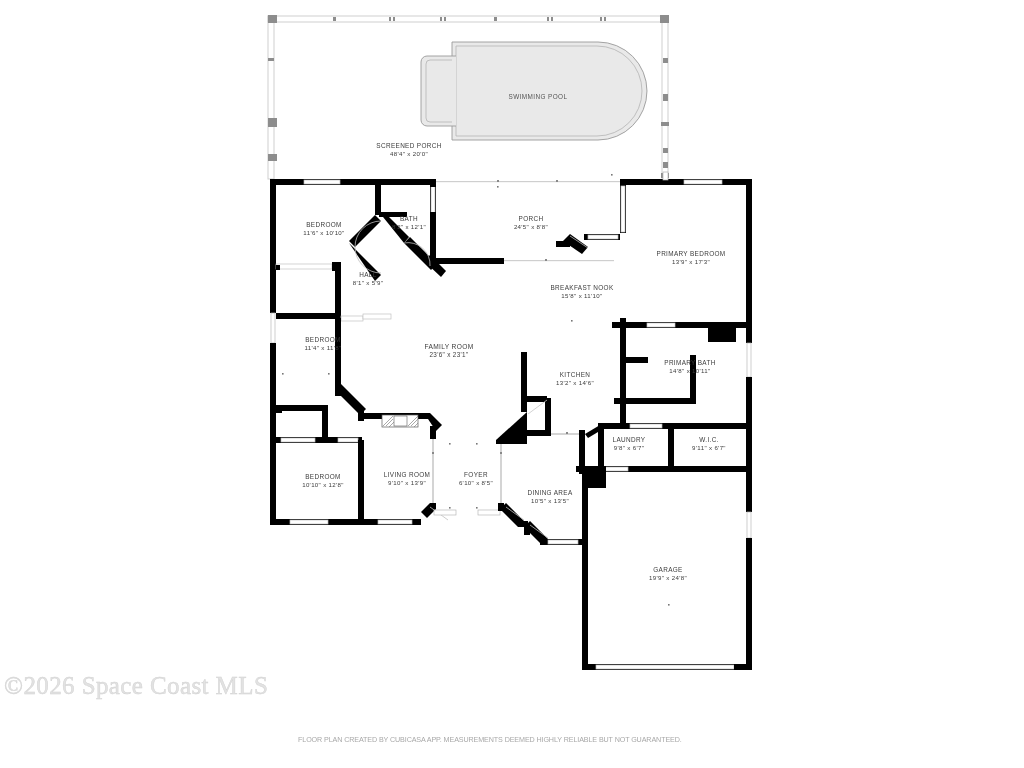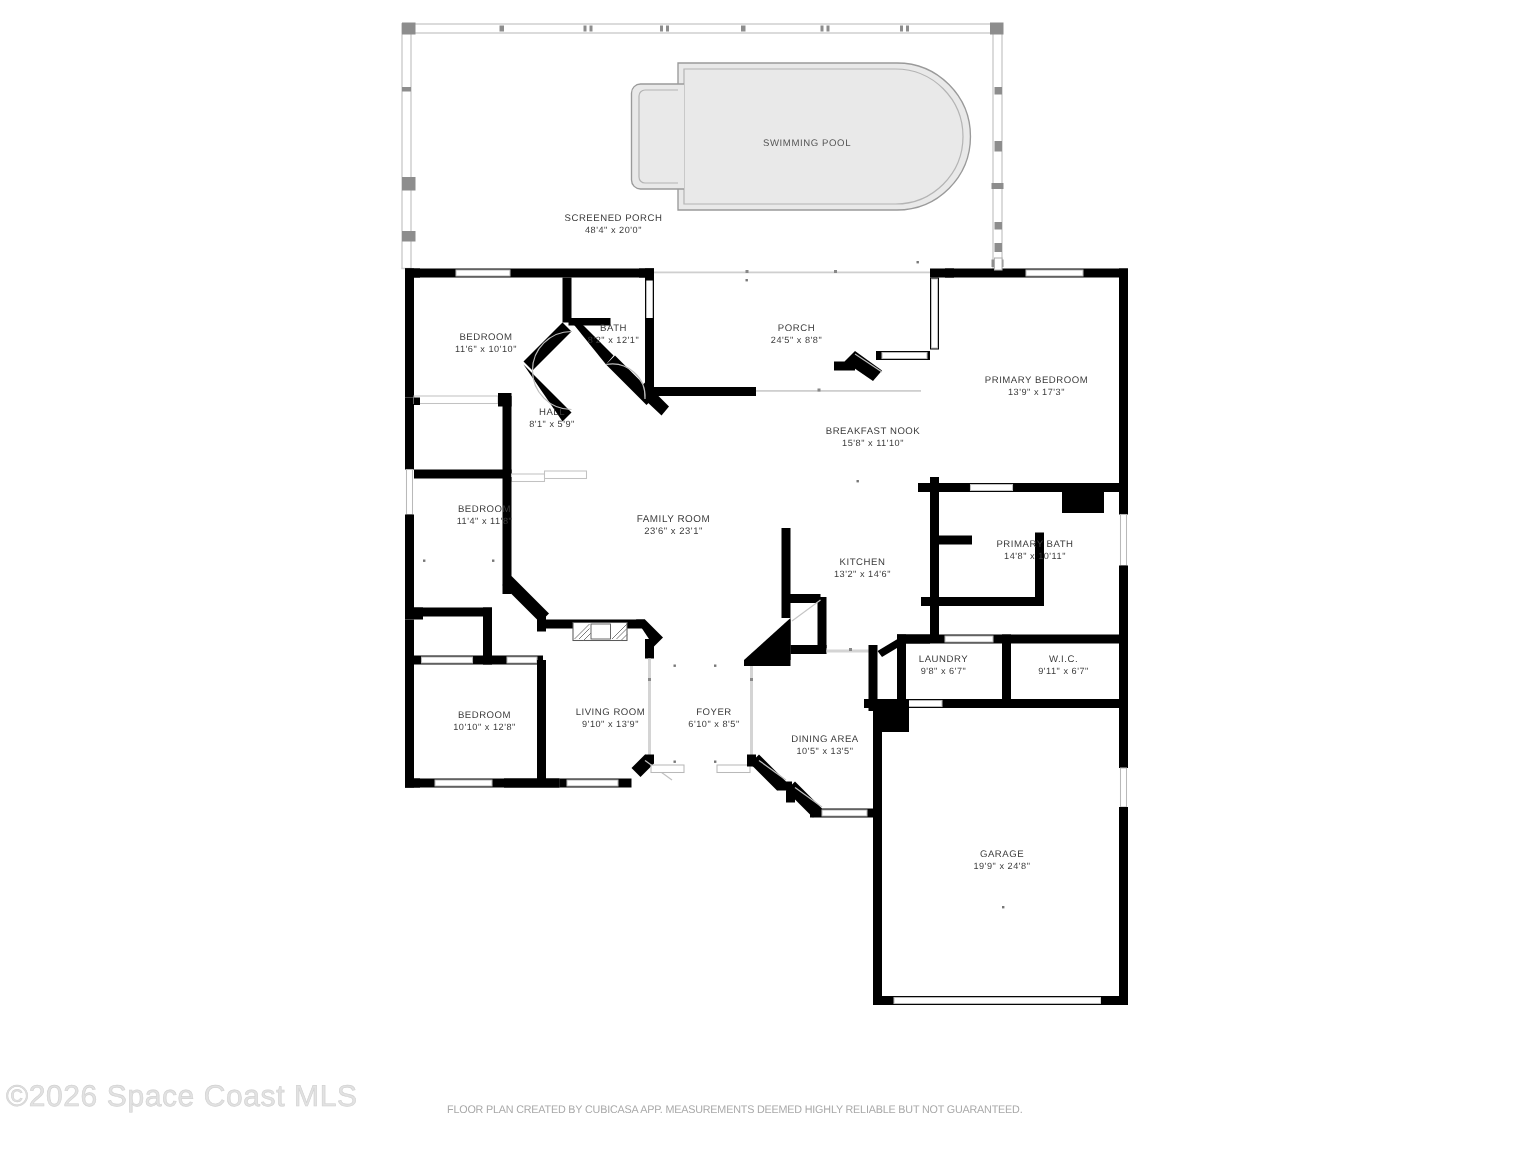--- a/index.html
+++ b/index.html
@@ -43,23 +43,23 @@
     display: block;
     font-size: 6.1px;
     font-weight: 400;
   }
   .room-label.big .rl-name { font-size: 6.6px; }
   .room-label.big .rl-dim { font-size: 6.3px; }
 
   #watermark {
     position: absolute;
     left: 4px;
-    top: 720px;
-    font-family: Liberation Sans, sans-serif;
-    font-size: 20px;
+    top: 672px;
+    font-family: Liberation Serif, serif;
+    font-size: 25px;
     color: #e2e2e2;
     letter-spacing: 0.4px;
     white-space: nowrap;
     -webkit-text-stroke: 0.45px #d2d2d2;
   }
   #disclaimer {
     position: absolute;
     left: 298px;
     top: 735px;
     font-family: "Liberation Sans", sans-serif;

